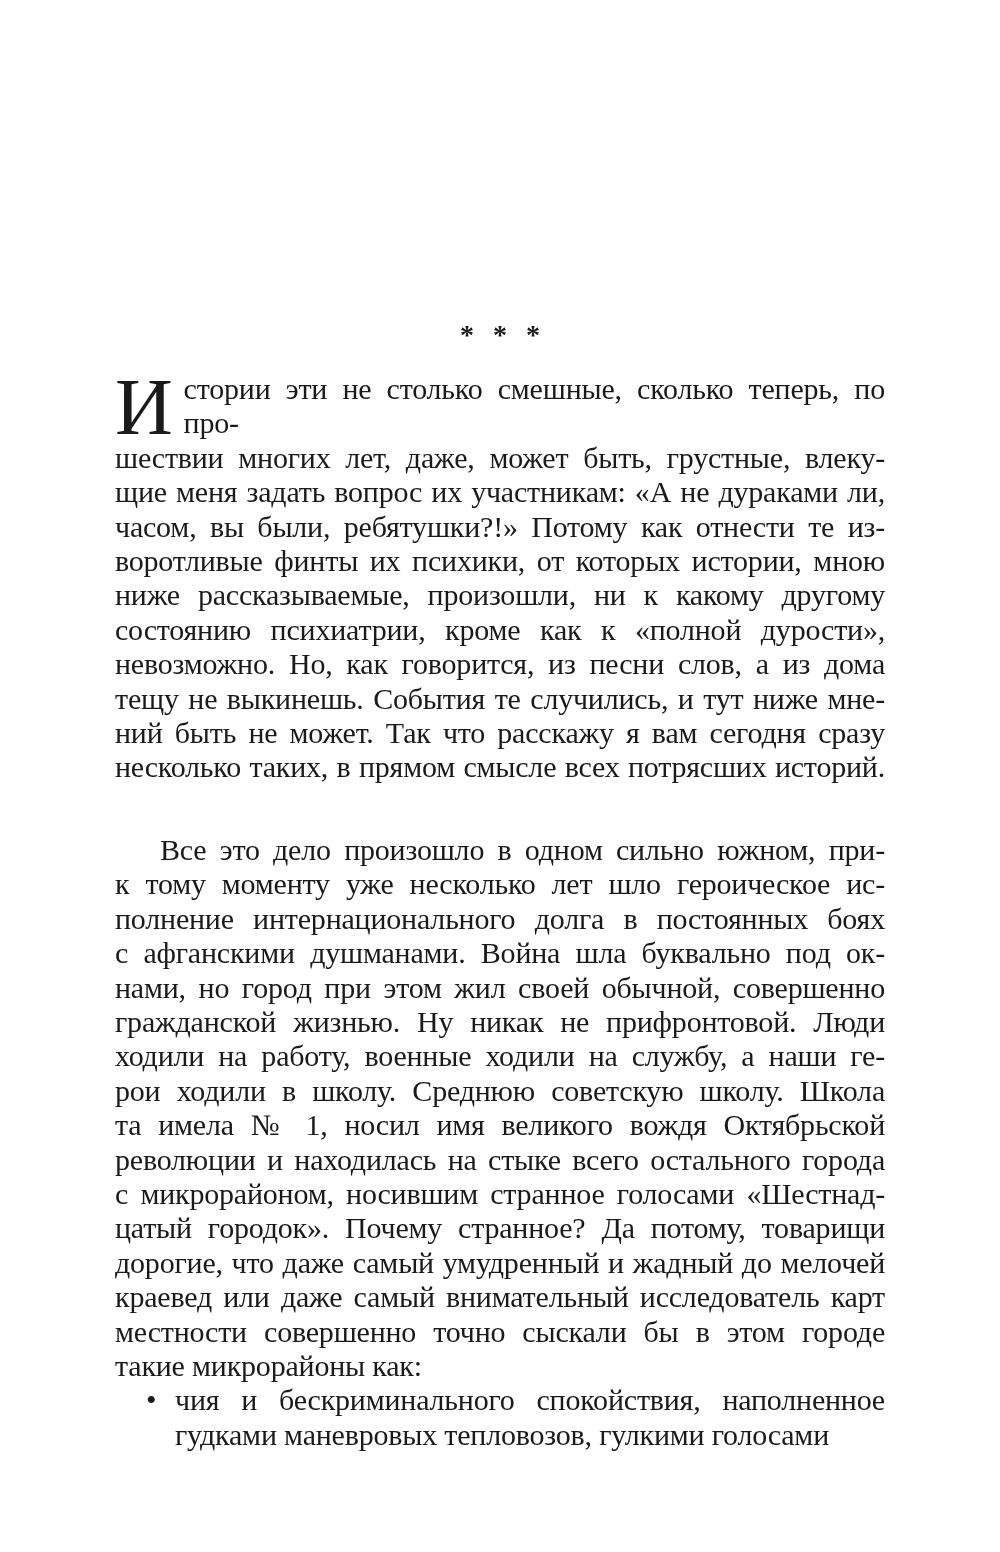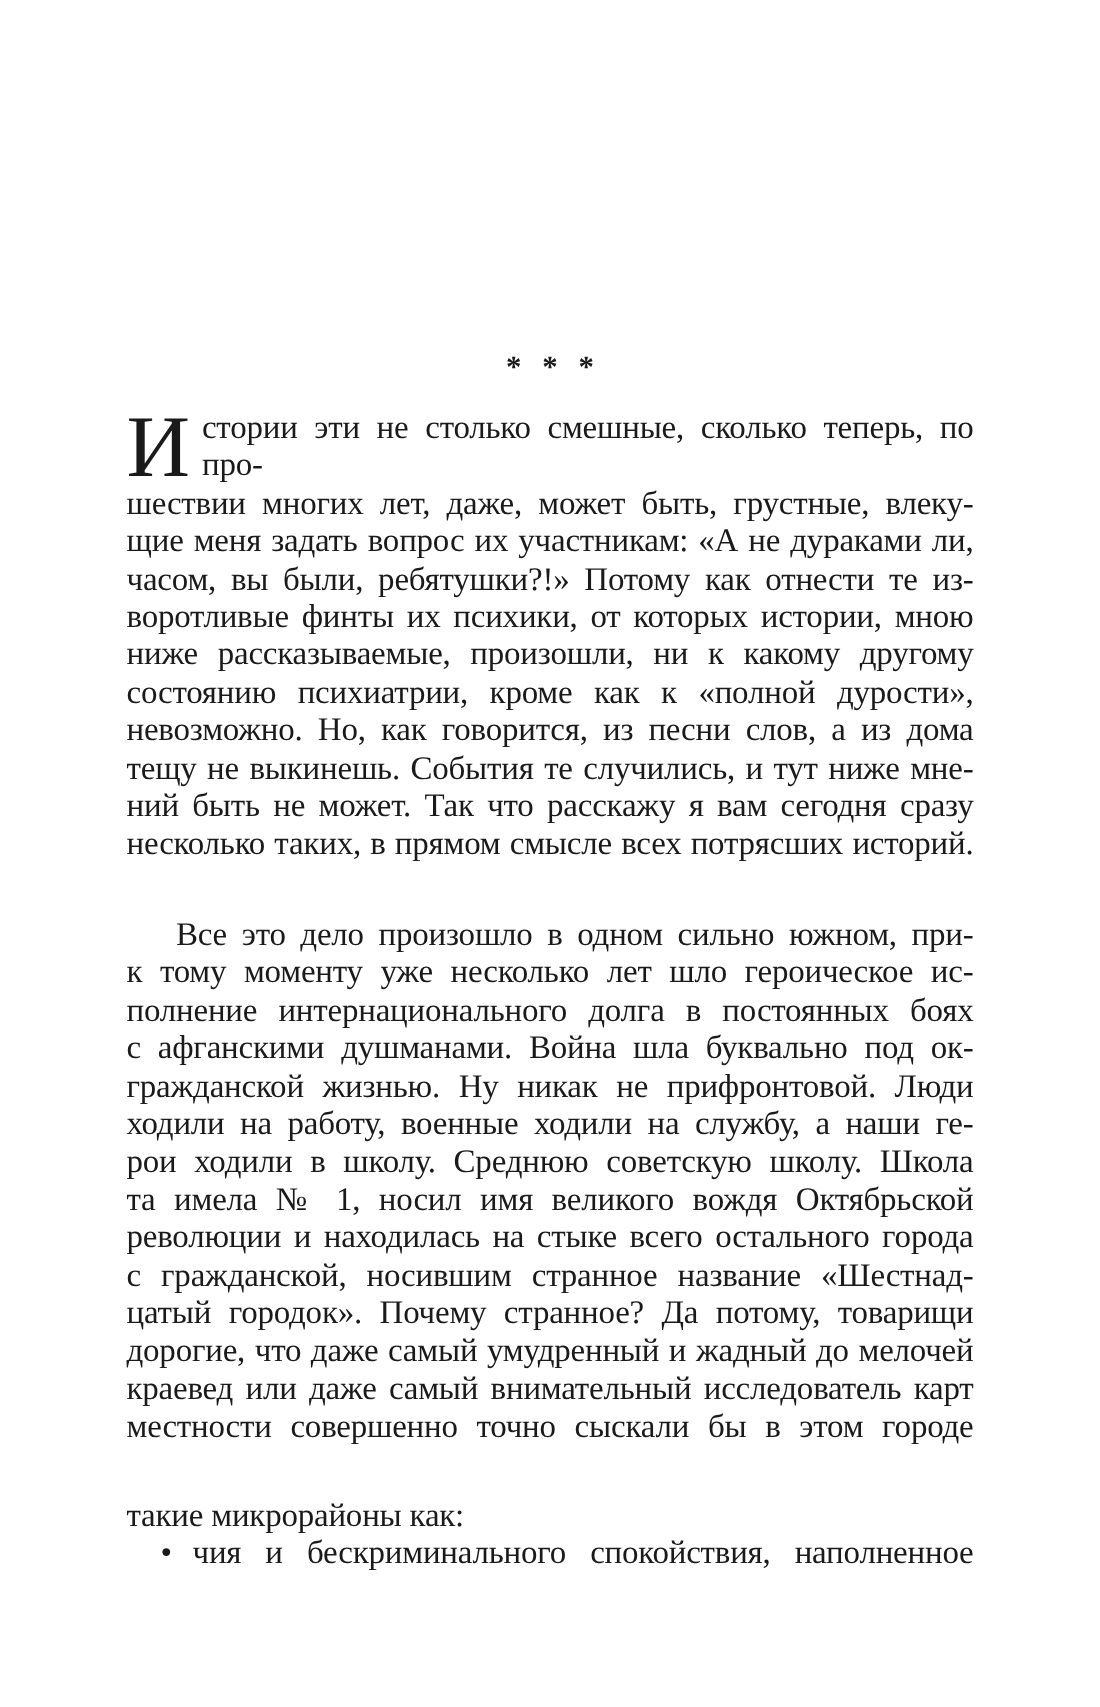--- a/index.html
+++ b/index.html
@@ -31,21 +31,20 @@
     line-height: 34.4px;
     letter-spacing: -0.2px;
   }
   .para { }
   .line {
     text-align: justify;
     text-align-last: justify;
   }
   .line.last {
     text-align-last: left;
-    margin-top: 46px;
   }
   .line.first-indent {
     padding-left: 45px;
     margin-top: 48px;
   }
   .dropcap {
     float: left;
     font-size: 80px;
     line-height: 62px;
     margin-top: 4px;
@@ -84,32 +83,34 @@
       <div class="line">тещу не выкинешь. События те случились, и тут ниже мне-</div>
       <div class="line">ний быть не может. Так что расскажу я вам сегодня сразу</div>
       <div class="line">несколько таких, в прямом смысле всех потрясших историй.</div>
     </div>
 
     <div class="para">
       <div class="line first-indent">Все это дело произошло в одном сильно южном, при-</div>
       <div class="line">к тому моменту уже несколько лет шло героическое ис-</div>
       <div class="line">полнение интернационального долга в постоянных боях</div>
       <div class="line">с афганскими душманами. Война шла буквально под ок-</div>
+      <div class="line">нами, но город при этом жил своей обычной, совершенно</div>
       <div class="line">гражданской жизнью. Ну никак не прифронтовой. Люди</div>
       <div class="line">ходили на работу, военные ходили на службу, а наши ге-</div>
       <div class="line">рои ходили в школу. Среднюю советскую школу. Школа</div>
       <div class="line">та имела № 1, носил имя великого вождя Октябрьской</div>
       <div class="line">революции и находилась на стыке всего остального города</div>
-      <div class="line">с гражданской, носившим странное название «Шестнад-</div>
+      <div class="line">с микрорайоном, носившим странное голосами «Шестнад-</div>
       <div class="line">цатый городок». Почему странное? Да потому, товарищи</div>
       <div class="line">дорогие, что даже самый умудренный и жадный до мелочей</div>
       <div class="line">краевед или даже самый внимательный исследователь карт</div>
       <div class="line">местности совершенно точно сыскали бы в этом городе</div>
       <div class="line last">такие микрорайоны как:</div>
     </div>
 
     <div class="para bullet-item">
       <span class="bullet-marker">•</span>
       <div class="line">чия и бескриминального спокойствия, наполненное</div>
+      <div class="line last">гудками маневровых тепловозов, гулкими голосами</div>
     </div>
 
   </div>
 </div>
 
 </body></html>

